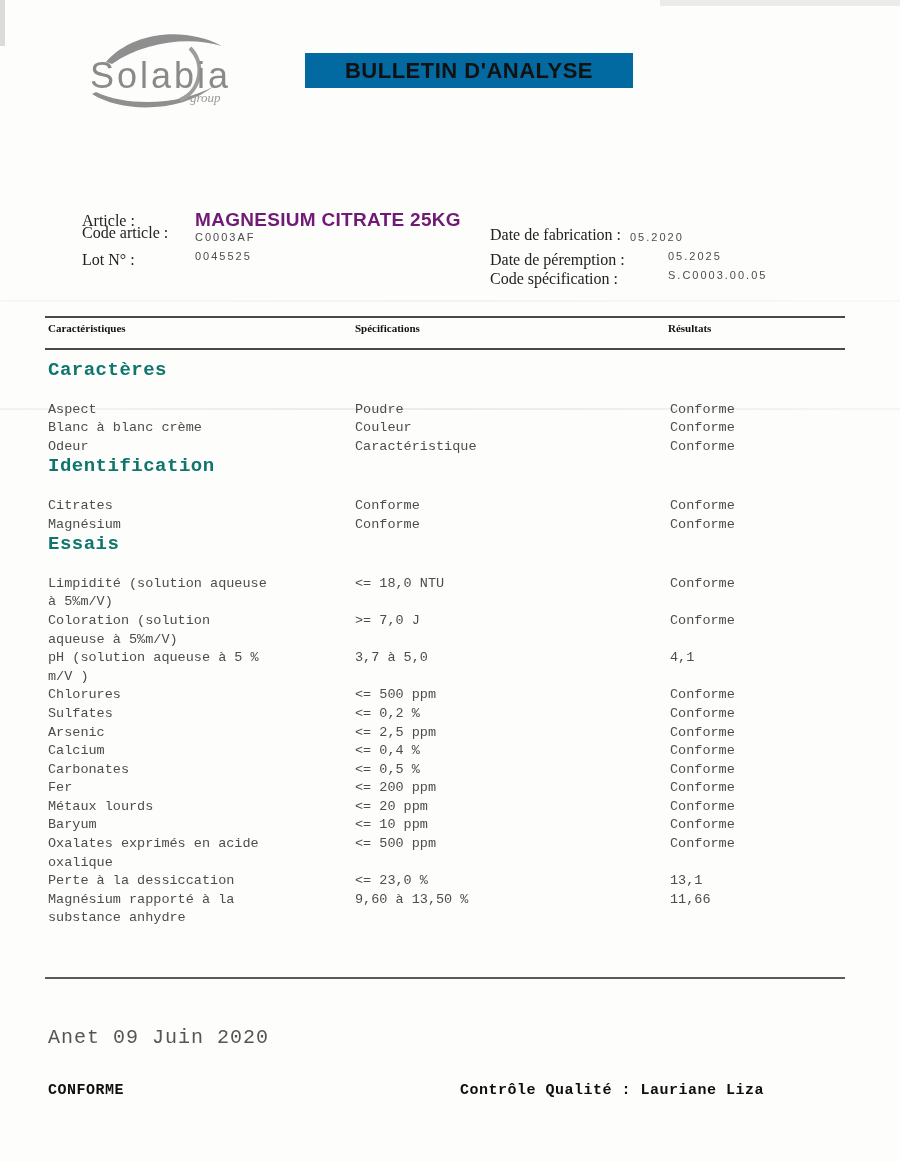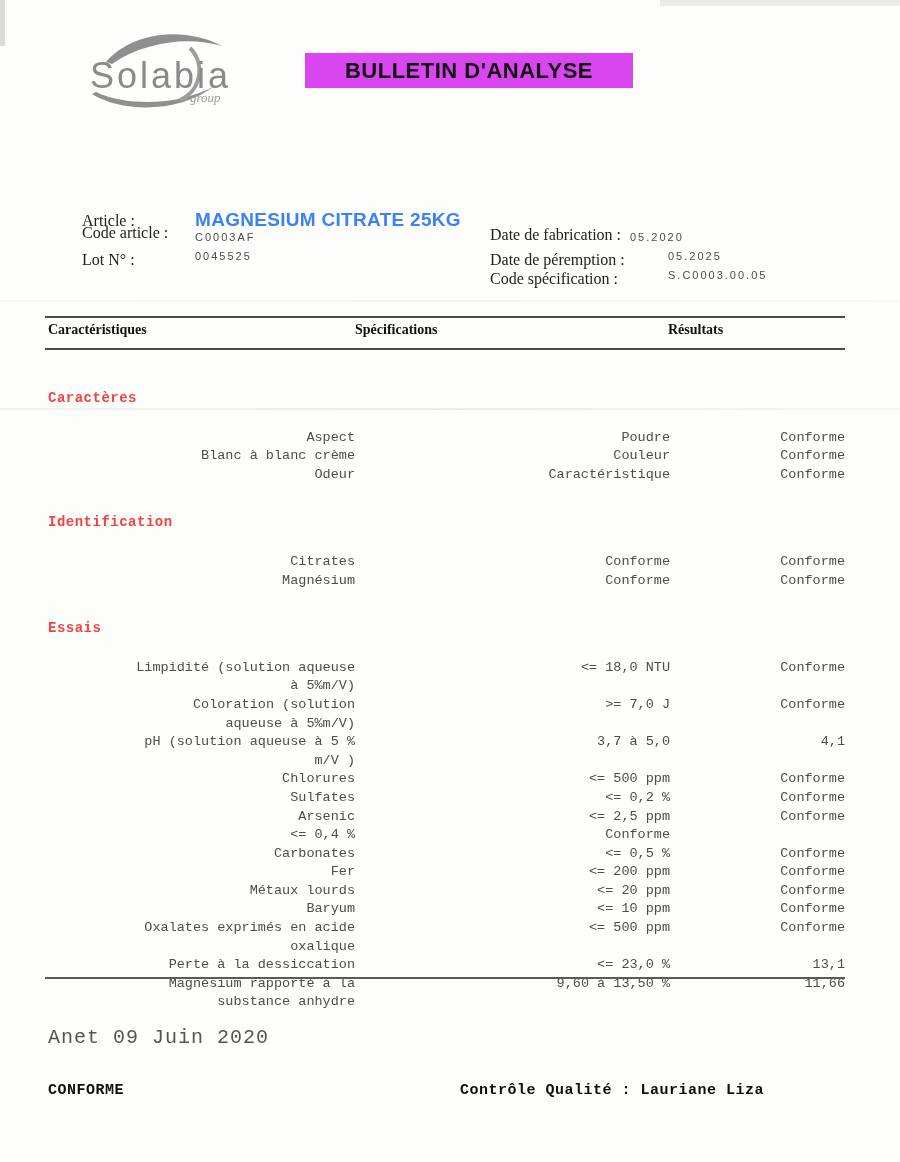--- a/index.html
+++ b/index.html
@@ -17,48 +17,48 @@
   .artifact-topright{position:absolute;right:0;top:0;width:240px;height:6px;background:#e3e3e3;opacity:.7;}
   .crease{position:absolute;left:0;width:100%;height:2px;background:linear-gradient(90deg,#f1f1ef,#e9e9e6,#f4f4f2);opacity:.9;}
 
   
   .logo{position:absolute;left:62px;top:18px;width:190px;height:100px;}
   .logo svg{width:100%;height:100%;}
 
   
   .title-banner{
     position:absolute;left:305px;top:53px;width:328px;height:35px;
-    background:#d946ef;
+    background:#0369a1;
     display:flex;align-items:center;justify-content:center;
     font-family:"Liberation Sans", sans-serif;
     font-weight:bold;font-size:22px;letter-spacing:.5px;color:#111;
   }
 
   
   .info{position:absolute;font-size:16px;}
   .lbl{font-family:"Liberation Serif", serif;color:#222;}
   .val-mono{font-family:Liberation Sans, sans-serif;color:#4c4c4c;letter-spacing:2px;font-size:11px;text-align:right;}
-  .article-name{font-family:"Liberation Sans", sans-serif;font-weight:bold;font-size:19px;color:#3b82f6;letter-spacing:.3px;}
+  .article-name{font-family:"Liberation Sans", sans-serif;font-weight:bold;font-size:19px;color:#701a75;letter-spacing:.3px;}
   .info-row{position:absolute;white-space:nowrap;}
 
   
   .rule{position:absolute;left:45px;width:800px;height:2px;background:#4a4a4a;}
-  .th{position:absolute;top:322px;font-weight:bold;font-size:14px;font-family:"Liberation Serif", serif;color:#111;}
+  .th{position:absolute;top:322px;font-weight:bold;font-size:11px;font-family:"Liberation Serif", serif;color:#111;}
 
   
   .tbody{
     position:absolute;left:48px;top:360px;width:797px;
     font-family:"Liberation Mono", monospace;
     font-size:13.5px;line-height:18.6px;color:#4d4d4d;
   }
   .section-heading{
-    font-weight:bold;font-size:14px;color:#ef4444;
-    margin:29px 0 21px 0;letter-spacing:.5px;
-  }
-  .trow{display:grid;grid-template-columns:307px 315px 1fr;text-align:right;}
+    font-weight:bold;font-size:19px;color:#0f766e;
+    margin:1px 0 21px 0;letter-spacing:.5px;
+  }
+  .trow{display:grid;grid-template-columns:307px 315px 1fr;}
   .trow .cell{white-space:pre-wrap;}
 
   
   .footer-line{position:absolute;font-family:"Liberation Mono", monospace;white-space:nowrap;}
   .place-date{left:48px;top:1026px;font-size:20px;color:#555;letter-spacing:1px;}
   .status{left:48px;top:1082px;font-size:15px;font-weight:bold;color:#0e0e0e;letter-spacing:.5px;}
   .qc{left:460px;top:1082px;font-size:15px;font-weight:bold;color:#0e0e0e;letter-spacing:.5px;}
 </style>
 </head>
 <body>
@@ -174,20 +174,21 @@
         <div class="cell">Sulfates</div>
         <div class="cell">&lt;= 0,2 %</div>
         <div class="cell">Conforme</div>
       </div>
       <div class="trow">
         <div class="cell">Arsenic</div>
         <div class="cell">&lt;= 2,5 ppm</div>
         <div class="cell">Conforme</div>
       </div>
       <div class="trow">
+        <div class="cell">Calcium</div>
         <div class="cell">&lt;= 0,4 %</div>
         <div class="cell">Conforme</div>
       </div>
       <div class="trow">
         <div class="cell">Carbonates</div>
         <div class="cell">&lt;= 0,5 %</div>
         <div class="cell">Conforme</div>
       </div>
       <div class="trow">
         <div class="cell">Fer</div>

